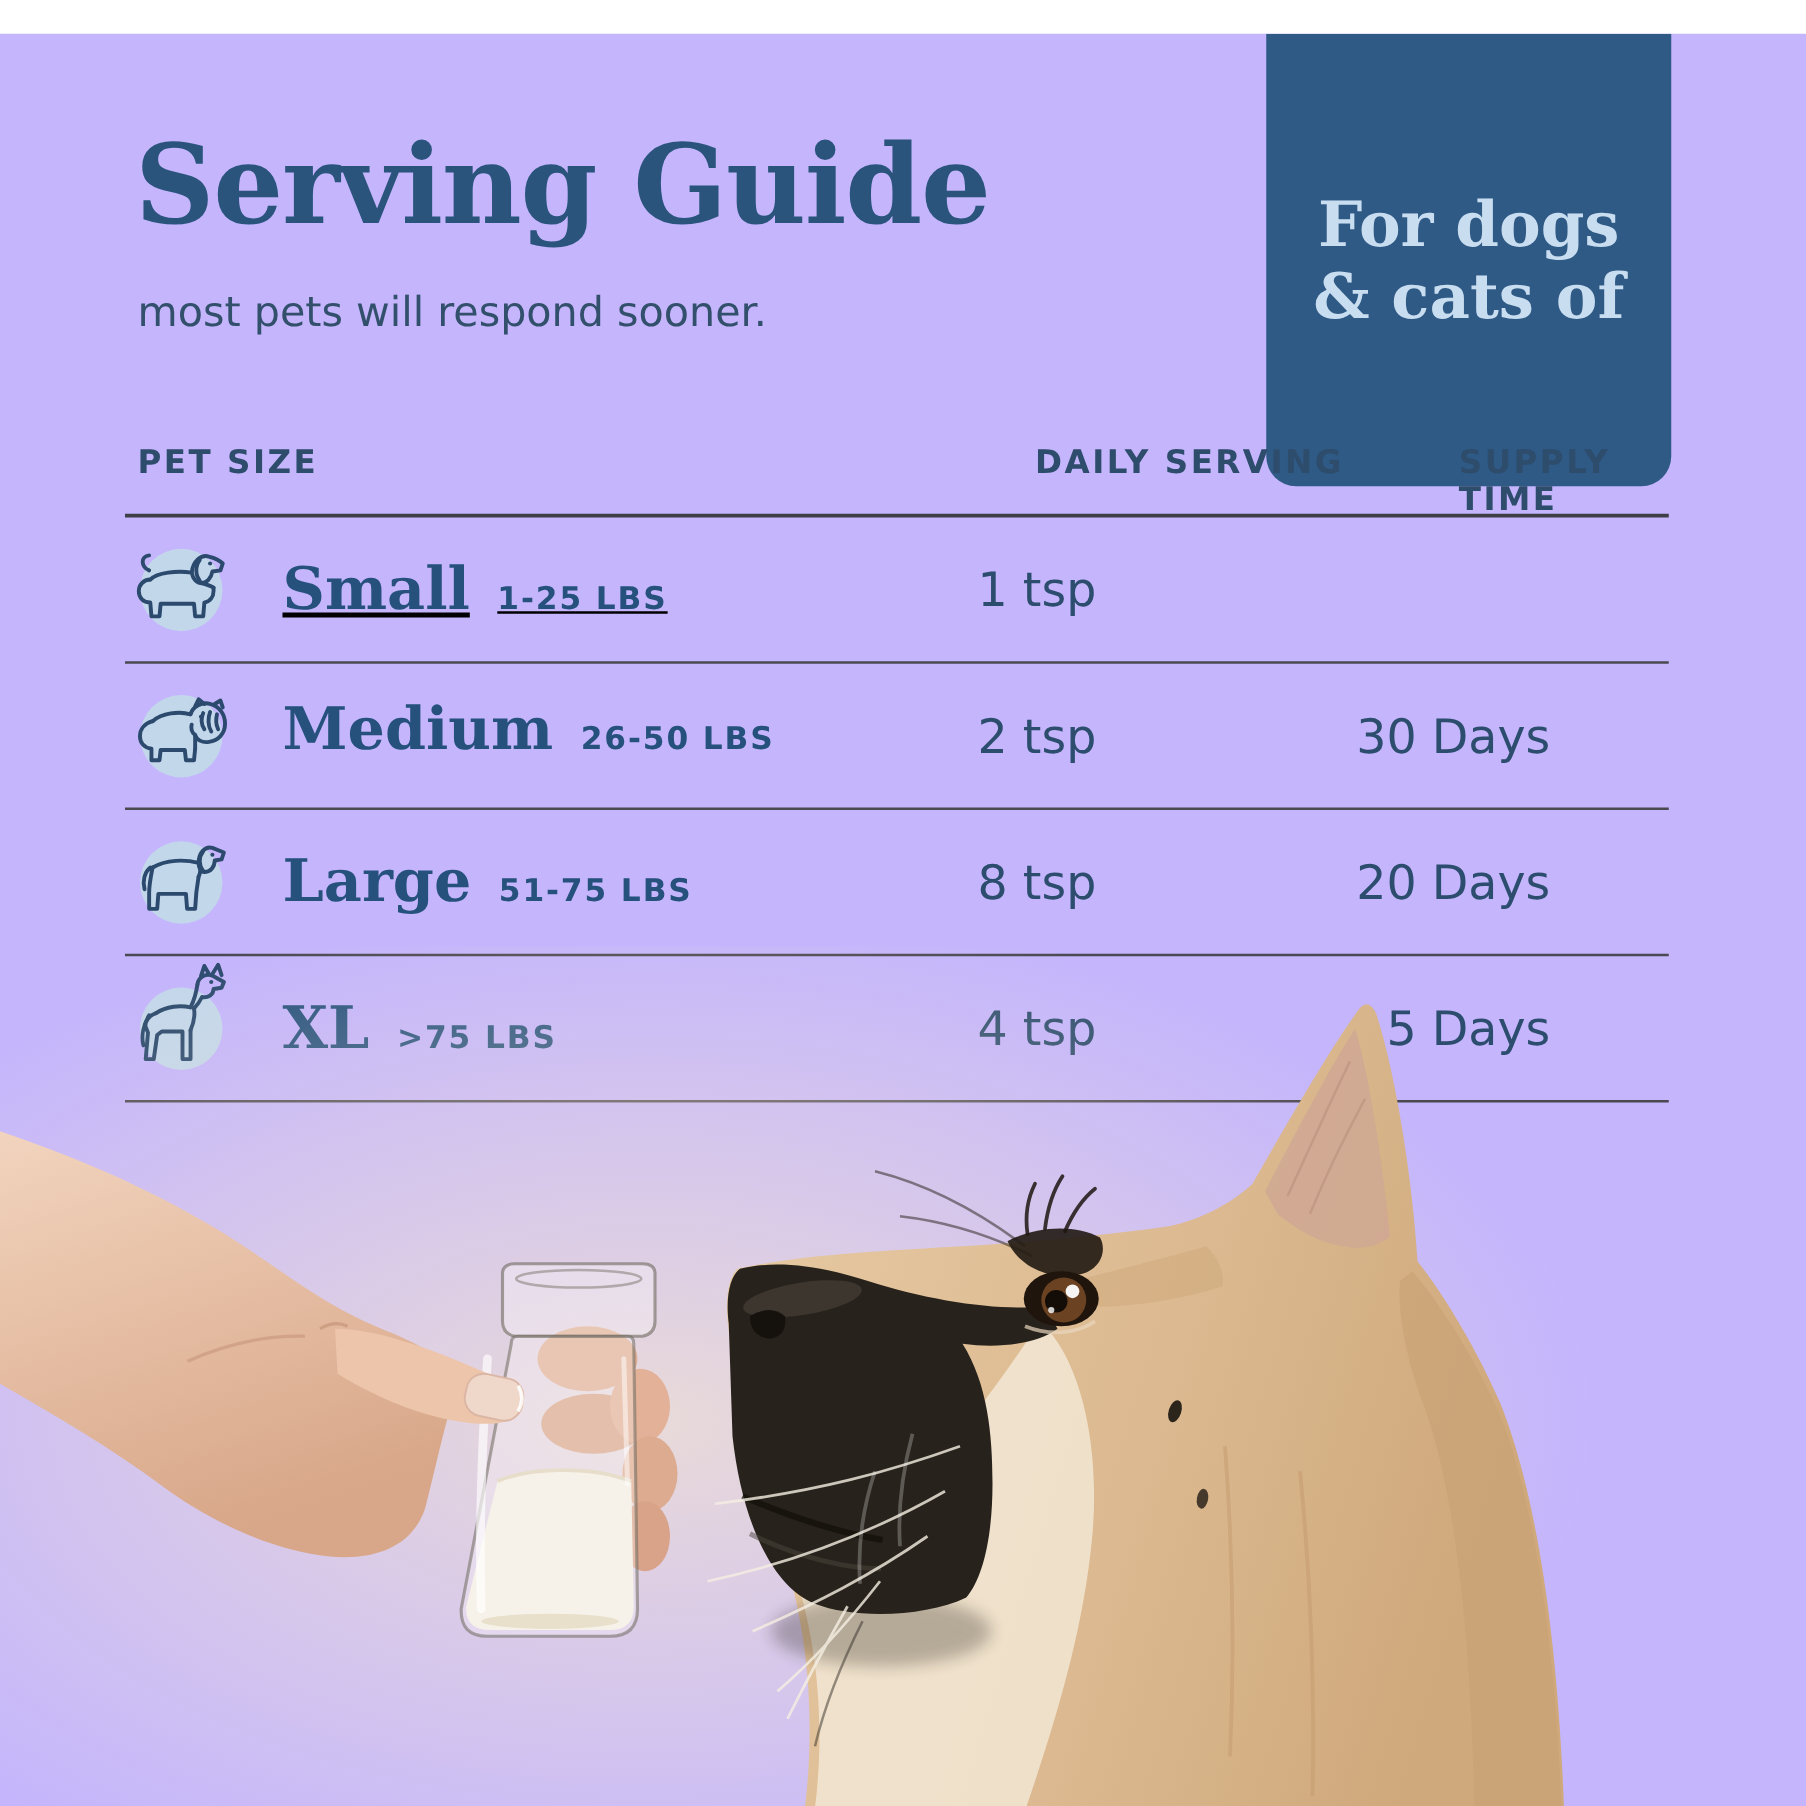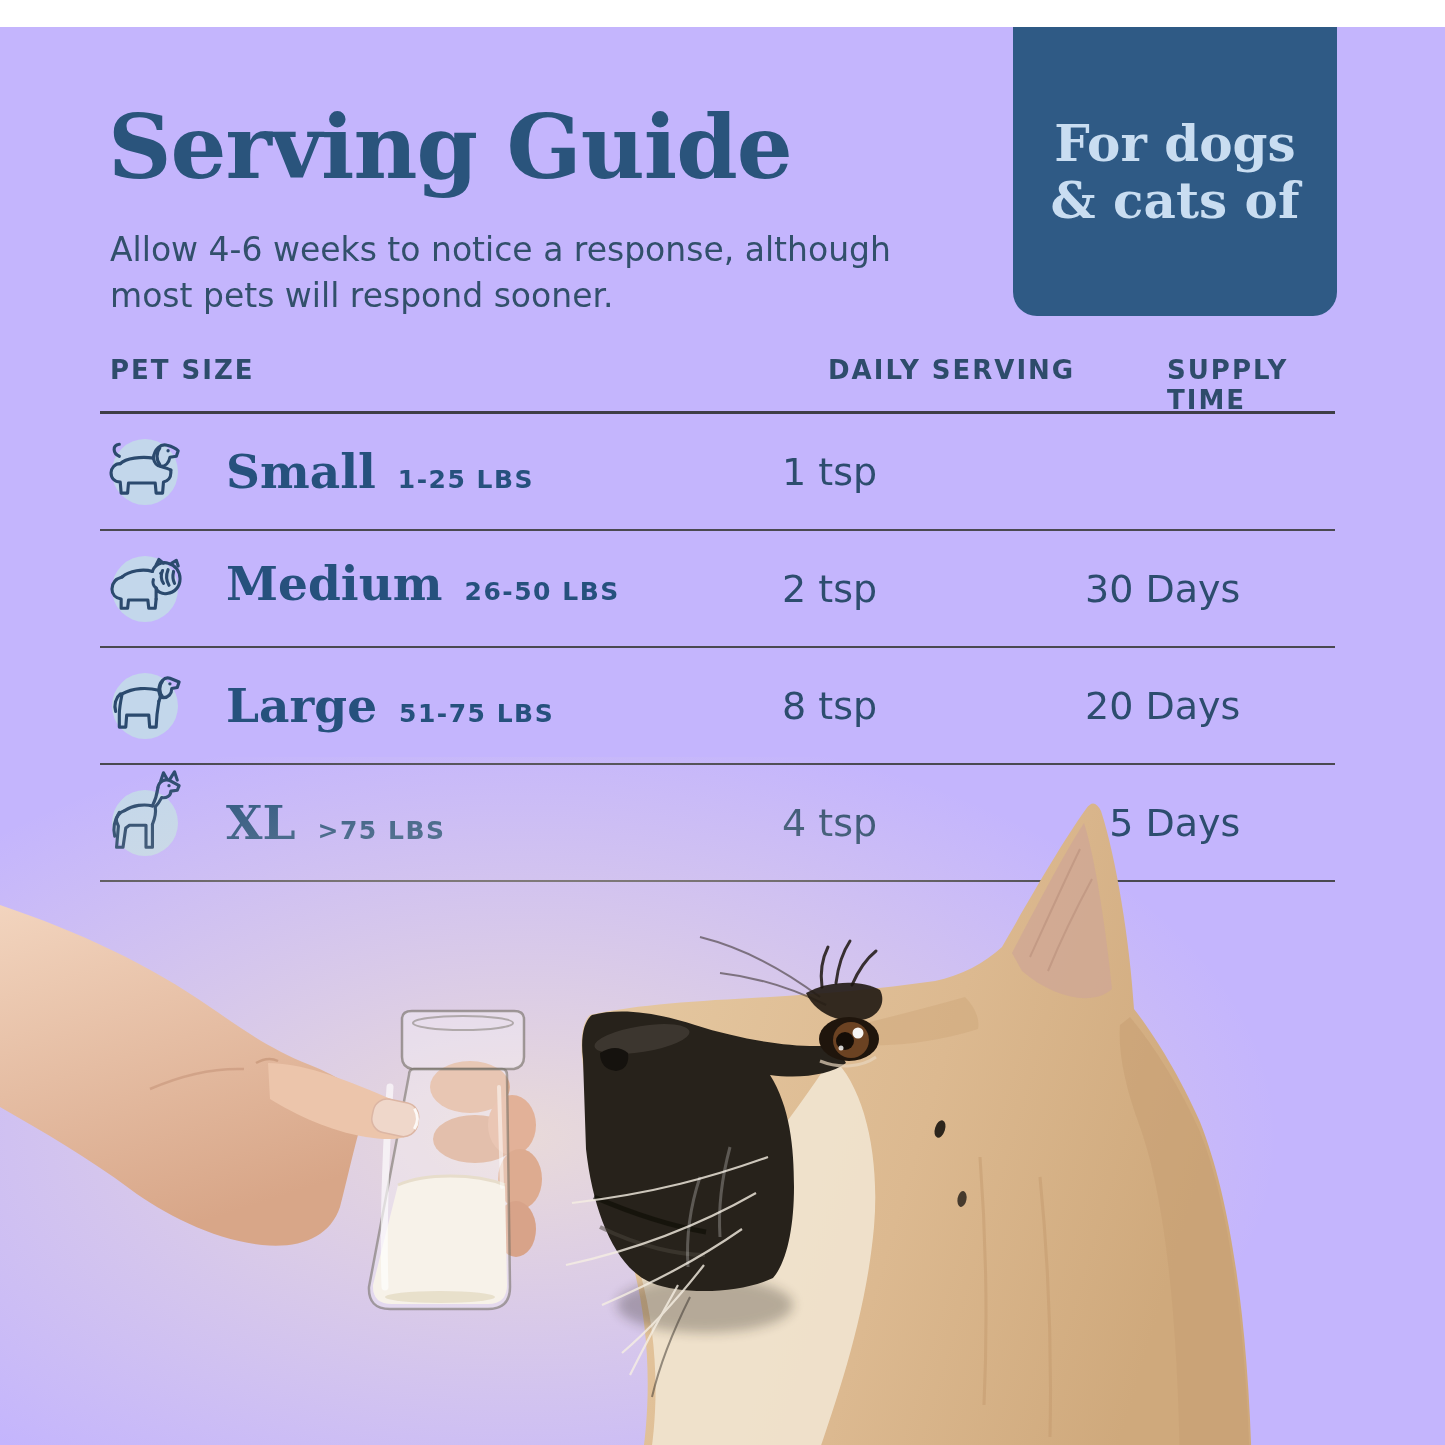--- a/index.html
+++ b/index.html
@@ -17,21 +17,21 @@
     font-family:"DejaVu Serif","Liberation Serif",serif;
     font-weight:bold;font-size:88px;letter-spacing:-1px;
     color:#2a547c;
   }
   .subtitle{
     position:absolute;left:110px;top:200px;
     font-size:33px;line-height:46px;color:#32506b;
   }
   
   .badge{
-    position:absolute;left:1013px;top:0;width:324px;height:289px;
+    position:absolute;left:1013px;top:0;width:324px;height:362px;
     background:#2f5a85;border-radius:0 0 24px 24px;
     display:flex;flex-direction:column;justify-content:center;align-items:center;
     text-align:center;
     font-family:"DejaVu Serif","Liberation Serif",serif;
     font-weight:bold;font-size:50px;line-height:57px;
     color:#c9ddf1;
   }
   
   .table{
     position:absolute;left:100px;top:328px;width:1235px;z-index:2;
@@ -73,38 +73,37 @@
   }
   .dogicon{stroke:#2b4a6e;stroke-width:3.4;fill:none;stroke-linecap:round;stroke-linejoin:round;}
 </style>
 </head>
 <body>
 
 <div class="stage">
 
   <div class="title">Serving Guide</div>
   <div class="subtitle">
-    <div>Allow 4-6 weeks to notice a response, although</div>
     <div>most pets will respond sooner.</div>
   </div>
 
   <div class="badge">
     <div>For dogs</div>
     <div>&amp; cats of</div>
   </div>
 
   <div class="table">
     <div class="thead">
       <div class="c1">PET SIZE</div>
       <div class="c2">DAILY SERVING</div>
       <div class="c3">SUPPLY TIME</div>
     </div>
 
     <div class="row">
-      <div class="c1" style="display:flex;align-items:center;">
+      <div class="c1" style="display:flex;align-items:center;text-decoration:underline;">
         <div class="iconwrap">
           <div class="iconcircle"></div>
           <svg width="92" height="92" viewBox="0 0 100 100" class="dogicon">
             <path d="M21 34 C14 31 13 22 21 21"></path>
             <path d="M22 42 C16 42 12 47 12 52 C12 58 16 62 22 62 L23 74 L30 74 L31 63 L60 63 L61 74 L68 74 L69 62 C74 61 77 57 77 52 L77 49"></path>
             <path d="M22 42 C28 36 45 34 58 36"></path>
             <path d="M58 36 C59 26 66 20 73 22 C77 23 82 25 85 28 L83 34 L76 35 C75 41 71 45 66 45 C62 45 59 41 58 36 Z"></path>
             <path d="M65 25 C61 30 61 38 65 43"></path>
             <circle cx="74" cy="28" r="1.8" fill="#2b4a6e" stroke="none"></circle>
             <path d="M77 49 C74 47 70 46 66 45"></path>

